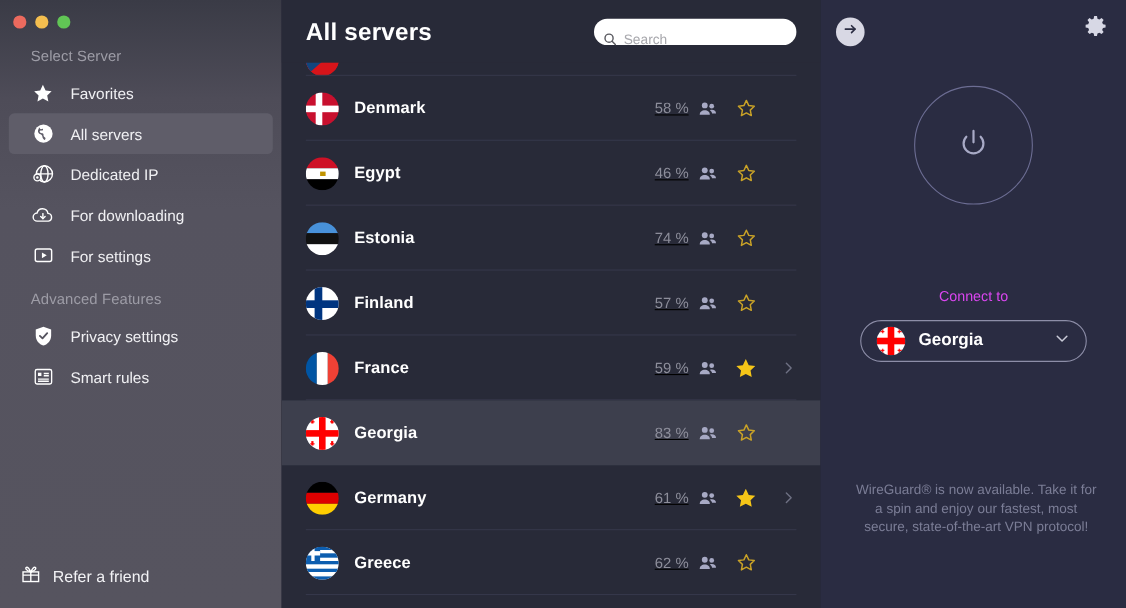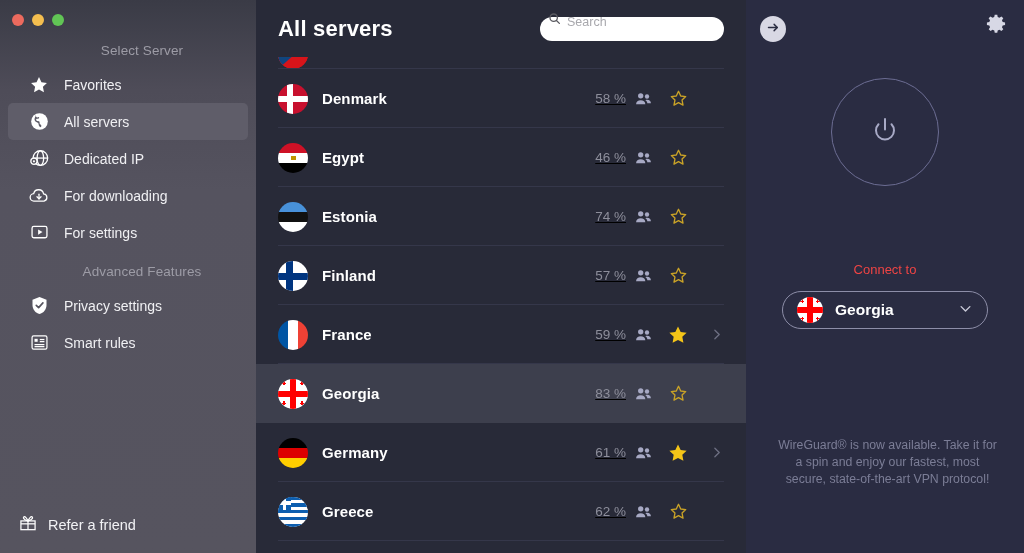--- a/index.html
+++ b/index.html
@@ -33,21 +33,20 @@
   .light { width: 12px; height: 12px; border-radius: 50%; }
   .light.red { background: #EC6A5E; }
   .light.yellow { background: #F4BE4F; }
   .light.green { background: #61C555; }
 
   .side-section-label {
     color: #9D9CA6;
     font-size: 13.5px;
     padding: 13px 0 8px 28px;
     letter-spacing: 0.1px;
-    text-align: center;
   }
   .side-item {
     display: flex;
     align-items: center;
     height: 37px;
     margin: 0 8px;
     padding-left: 20px;
     border-radius: 5px;
     cursor: default;
     gap: 14px;
@@ -94,21 +93,21 @@
     font-size: 22px;
     font-weight: bold;
     letter-spacing: 0.2px;
   }
   .search-wrap {
     margin-left: auto;
     width: 184px; height: 23px;
     background: #FFFFFF;
     border-radius: 12px;
     display: flex;
-    align-items: flex-end;
+    align-items: flex-start;
     padding: 12px 8px;
     gap: 6px;
   }
   .search-input {
     border: none; outline: none;
     background: transparent;
     font-size: 12.5px;
     font-family: "Liberation Sans", sans-serif;
     color: #333;
     width: 100%;
@@ -192,21 +191,21 @@
   .power-circle {
     width: 108px; height: 108px;
     border-radius: 50%;
     border: 1.6px solid #6C6D93;
     display: flex; align-items: center; justify-content: center;
   }
   .connect-to {
     position: absolute;
     left: 0; right: 0; top: 262px;
     text-align: center;
-    color: #ef4444;
+    color: #d946ef;
     font-size: 13px;
   }
   .server-select {
     position: absolute;
     left: 50%; top: 291px;
     transform: translateX(-50%);
     width: 206px; height: 38px;
     border: 1.3px solid #8D8EA8;
     border-radius: 19px;
     display: flex;

